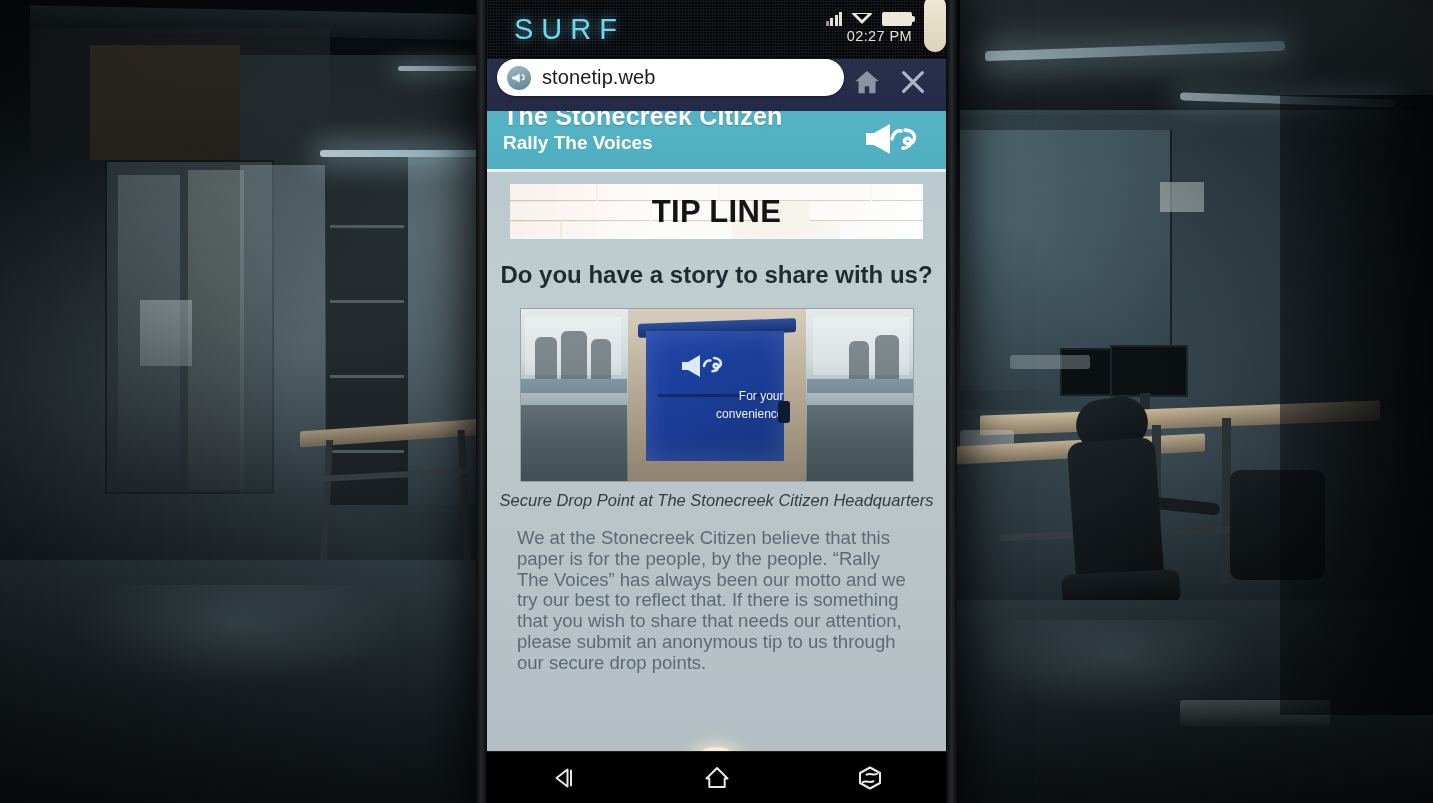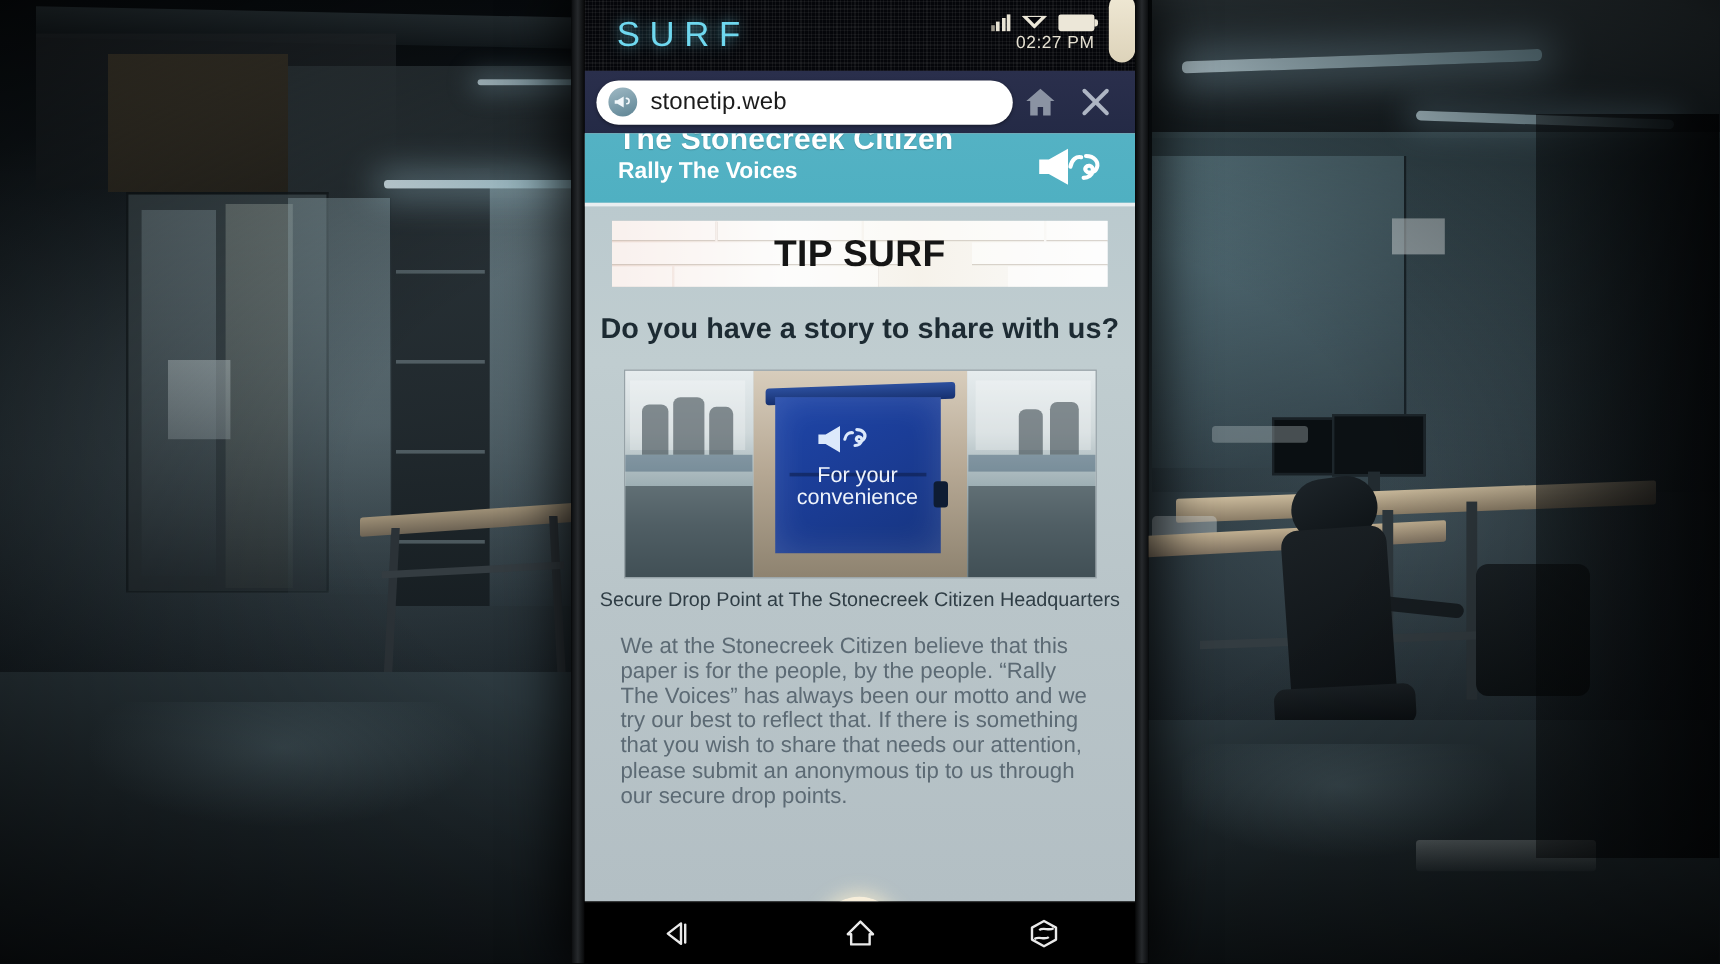--- a/index.html
+++ b/index.html
@@ -195,21 +195,21 @@
     width: 22px; height: 57px;
     background: linear-gradient(180deg,#efe8d4,#ddd3ba);
     border-radius: 11px;
     box-shadow: 0 0 6px rgba(0,0,0,.5);
   }
 
   
   .chrome {
     height: 52px;
     background: linear-gradient(180deg,#2a2f4c,#242a46);
-    display: flex; align-items: center;
+    display: flex; 
     padding: 0 10px;
     position: relative;
   }
   .urlbar {
     flex: 1;
     height: 37px;
     background: #ffffff;
     border-radius: 19px;
     display: flex; align-items: center;
     padding: 0 10px;
@@ -239,21 +239,21 @@
   .page {
     position: relative;
     height: 640px;
     background: linear-gradient(180deg,#b8c8cd 0%, #c0cdd0 30%, #b9c5c9 60%, #b3bfc4 100%);
     overflow: hidden;
   }
   .site-header {
     height: 58px;
     background: linear-gradient(180deg,#54b2c4,#4fb0c2);
     position: relative;
-    padding-left: 28px;
+    padding-left: 16px;
     border-bottom: 3px solid #e9eef0;
     overflow: hidden;
   }
   .masthead {
     color: #ffffff;
     font-size: 25px;
     font-weight: bold;
     letter-spacing: .2px;
     margin-top: -9px;
     text-shadow: 0 1px 1px rgba(0,0,0,.2);
@@ -365,29 +365,30 @@
     box-shadow: inset 0 0 28px rgba(255,255,255,.14);
   }
   .dropbox-lid {
     position:absolute; left: 10px; top: 12px; width: 158px; height: 14px;
     background: linear-gradient(180deg,#2c4f9e,#16306f);
     border-radius: 3px; transform: skewY(-2deg);
   }
   .dropbox-mega { position:absolute; left: 34px; top: 20px; width: 72px; height: 30px; }
   .dropbox-text {
     position:absolute; left: 0; right: 0; top: 56px;
-    text-align:center; color: #eef3fb; font-size: 18px; line-height: 18px;
+    text-align:right; color: #eef3fb; font-size: 12px; line-height: 18px;
   }
   .dropbox-slot { position:absolute; left: 12px; top: 63px; width: 114px; height: 3px; background: rgba(12,28,70,.55); }
   .dropbox-lock { position:absolute; right: -6px; top: 70px; width: 12px; height: 22px; background:#0e1c33; border-radius:3px;}
   .photo-caption {
     margin-top: 9px;
     text-align: center;
     color: #2f3d45;
     font-size: 16.5px;
+    font-style: italic;
   }
 
   .body-copy {
     margin: 18px 30px 0;
     color: #5c6a74;
     font-size: 18.5px;
     line-height: 20.8px;
   }
 
   .magnifier {
@@ -536,21 +537,21 @@
           <span class="brick" style="left:0;top:0;width:86px;height:16px;"></span>
           <span class="brick" style="left:88px;top:0;width:120px;height:16px;"></span>
           <span class="brick" style="left:210px;top:0;width:150px;height:16px;"></span>
           <span class="brick" style="left:362px;top:0;width:60px;height:16px;"></span>
           <span class="brick" style="left:0;top:18px;width:140px;height:18px;"></span>
           <span class="brick" style="left:142px;top:18px;width:100px;height:18px;"></span>
           <span class="brick" style="left:300px;top:18px;width:130px;height:18px;"></span>
           <span class="brick" style="left:0;top:38px;width:50px;height:17px;"></span>
           <span class="brick" style="left:52px;top:38px;width:170px;height:17px;"></span>
           <span class="brick" style="left:330px;top:38px;width:100px;height:17px;"></span>
-          <span class="tipline-title">TIP SURF</span>
+          <span class="tipline-title">TIP LINE</span>
         </div>
 
         <div class="headline">Do you have a story to share with us?</div>
 
         <div class="photo">
           <div class="photo-left">
             <span class="photo-pane" style="left:4px;top:8px;width:96px;height:58px;"></span>
             <span class="photo-silhouette" style="left:14px;top:28px;width:22px;height:42px;"></span>
             <span class="photo-silhouette" style="left:40px;top:22px;width:26px;height:48px;"></span>
             <span class="photo-silhouette" style="left:70px;top:30px;width:20px;height:40px;"></span>

